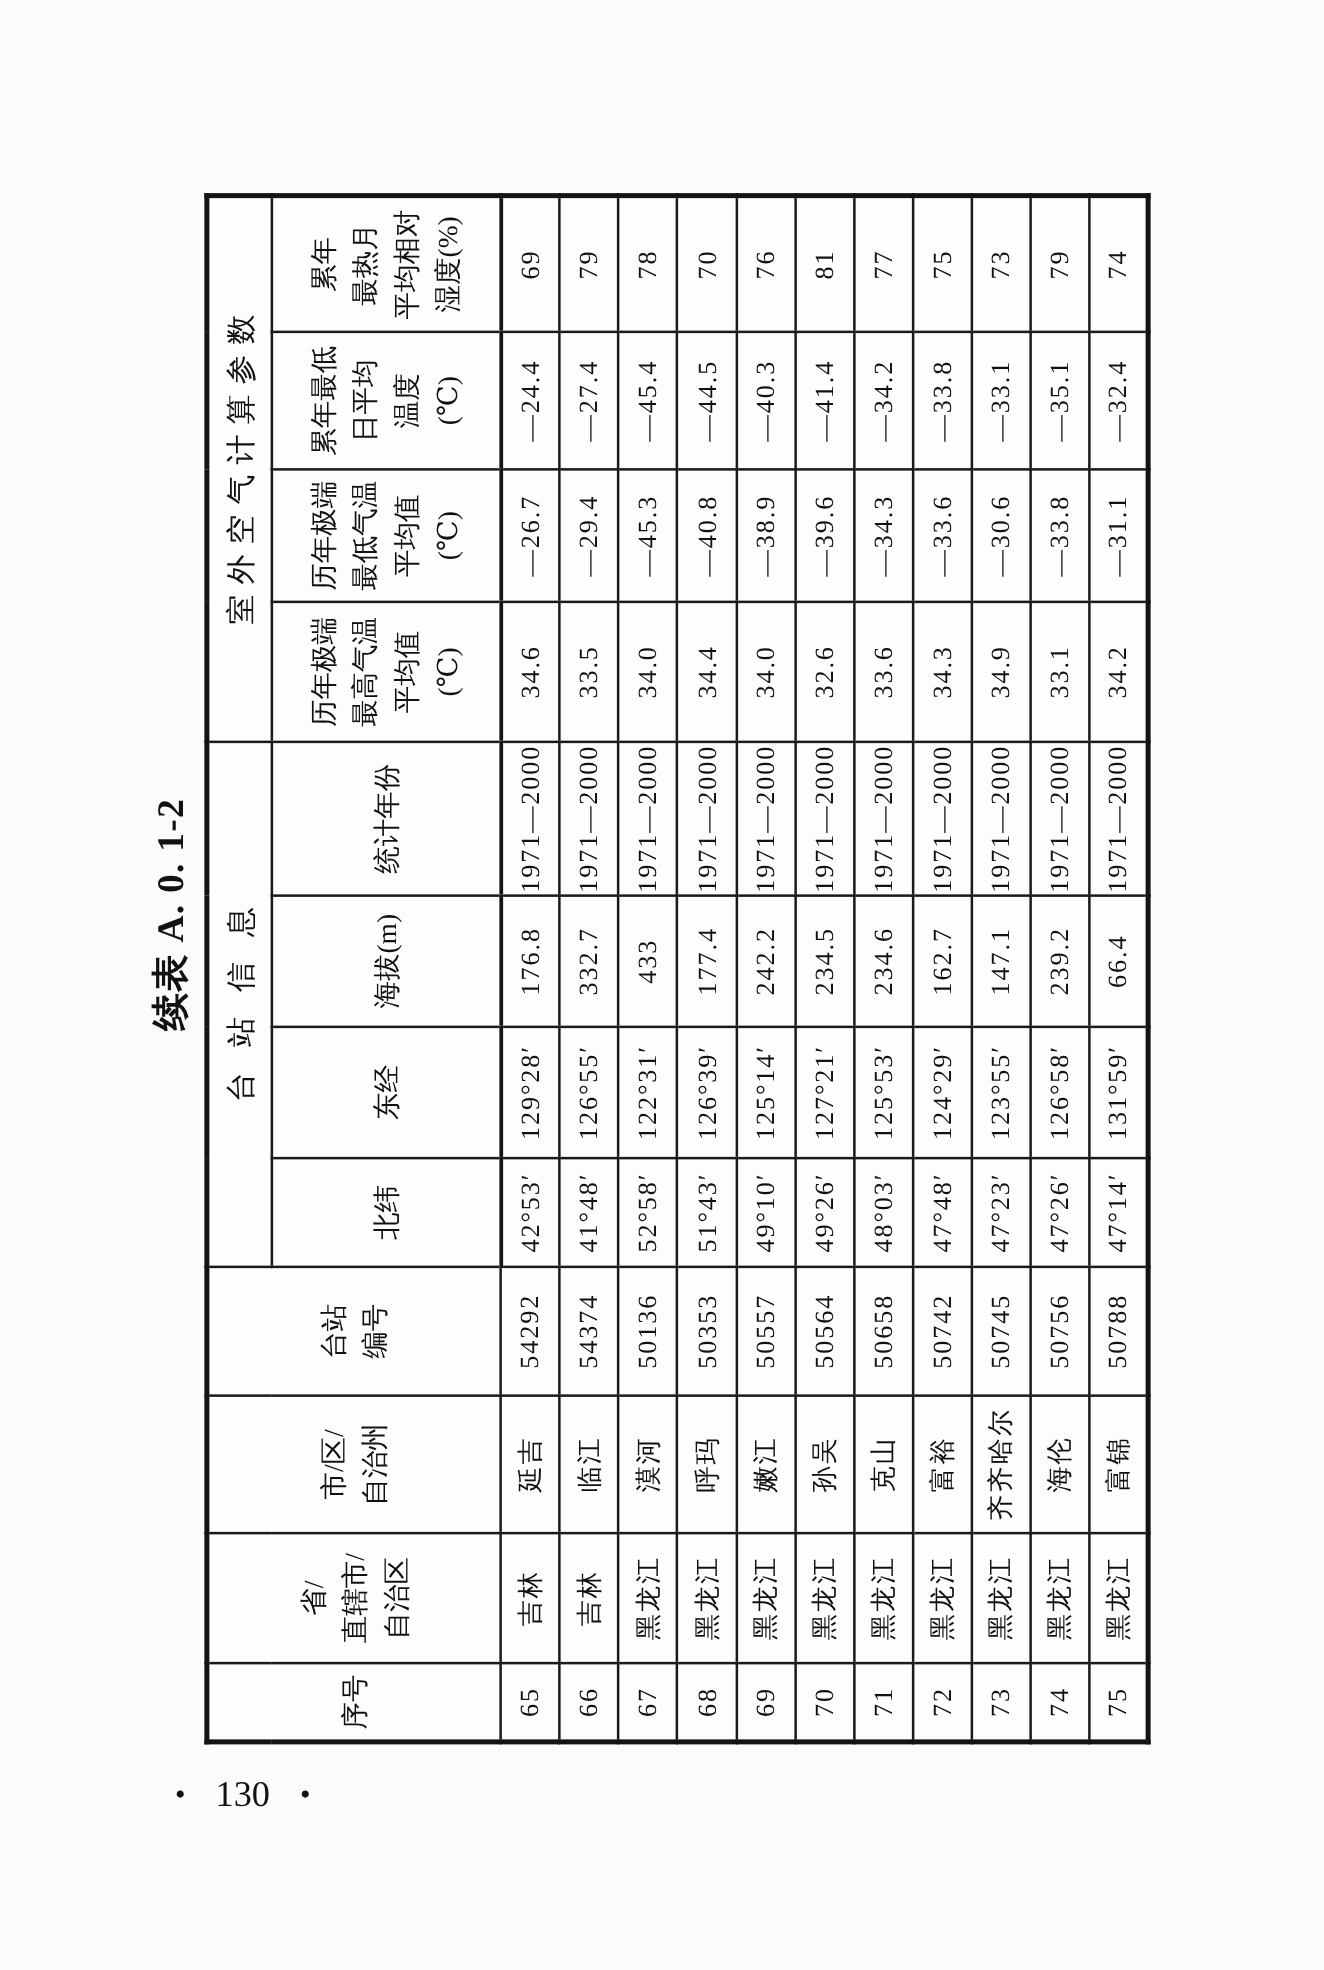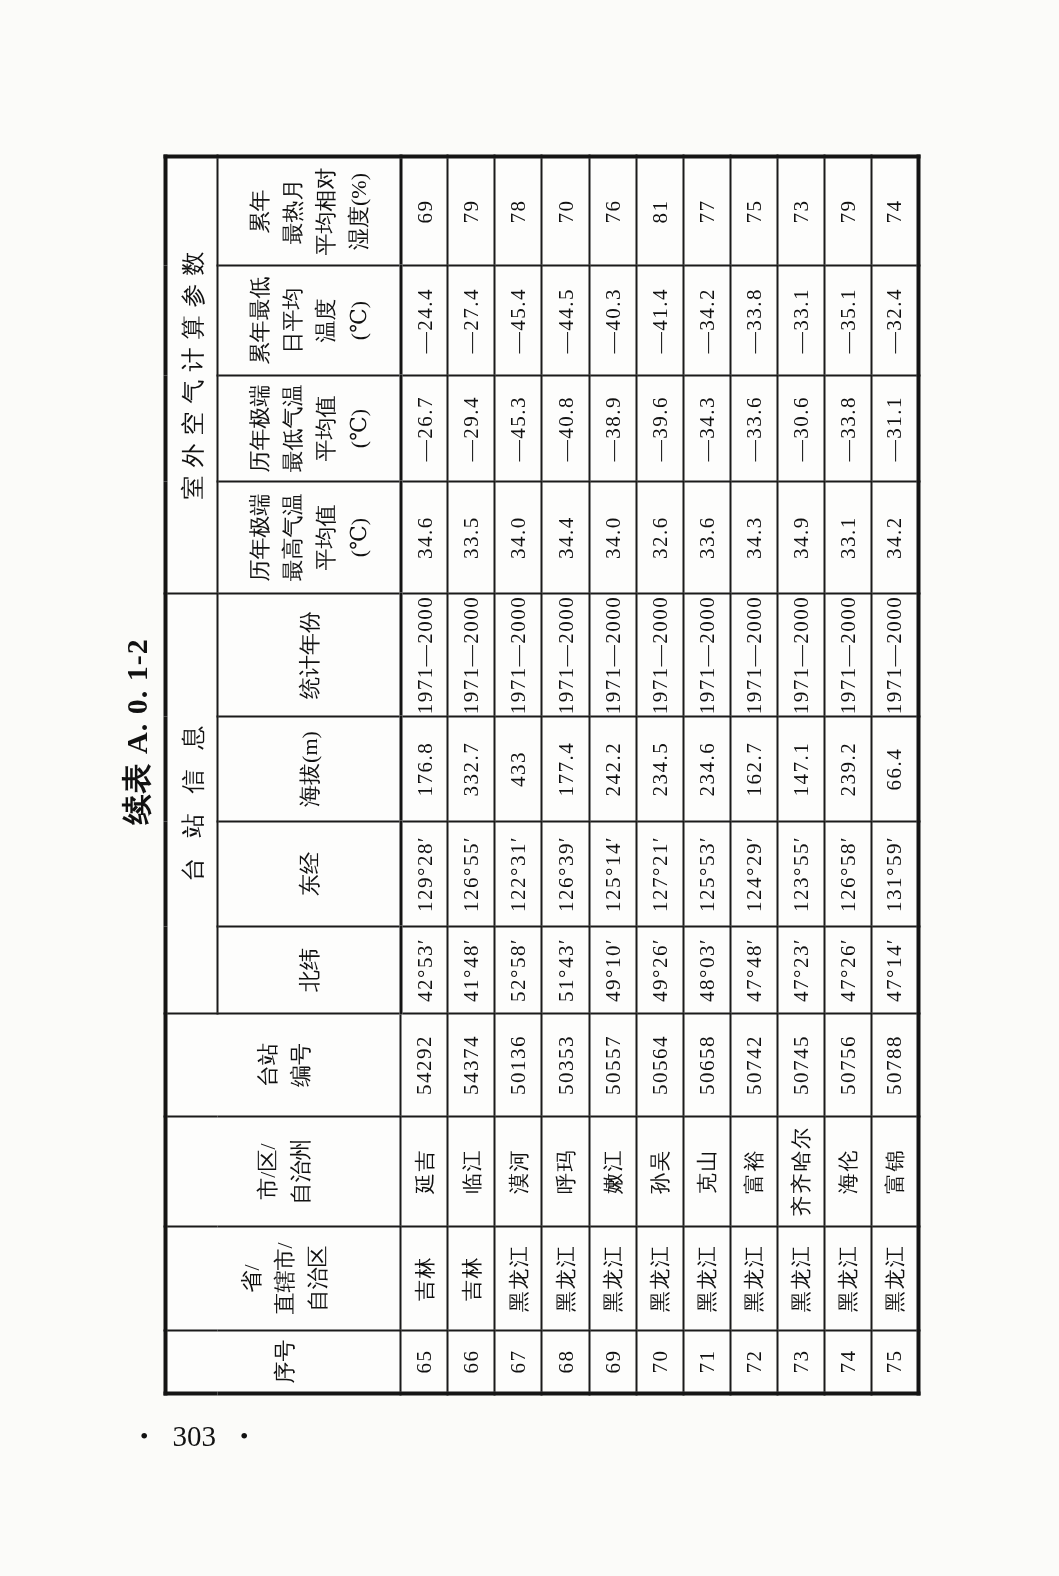--- a/index.html
+++ b/index.html
@@ -293,15 +293,15 @@
           <td class="cell">—31.1</td>
           <td class="cell">—32.4</td>
           <td class="cell">74</td>
         </tr>
     </tbody>
   </table>
 </div>
 
 <div class="page-footer">
   <span class="dot">•</span>
-  <span>303</span>
+  <span>130</span>
   <span class="dot">•</span>
 </div>
 
 </body></html>

